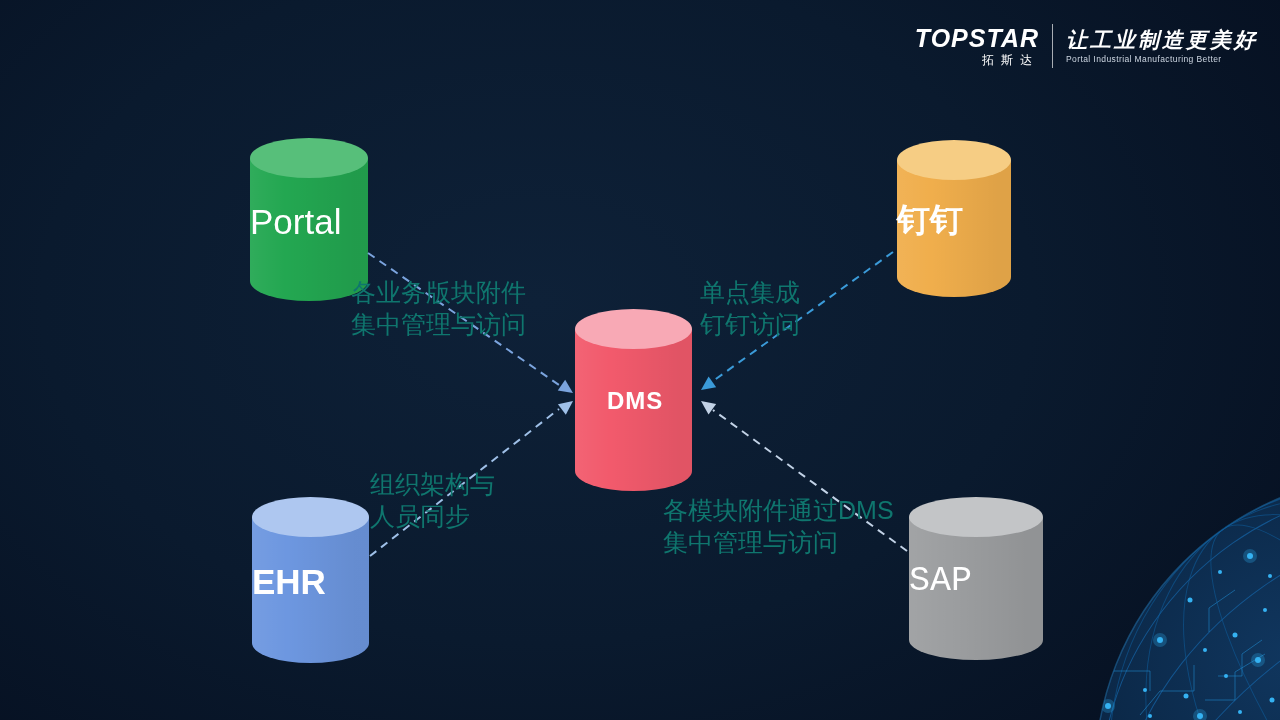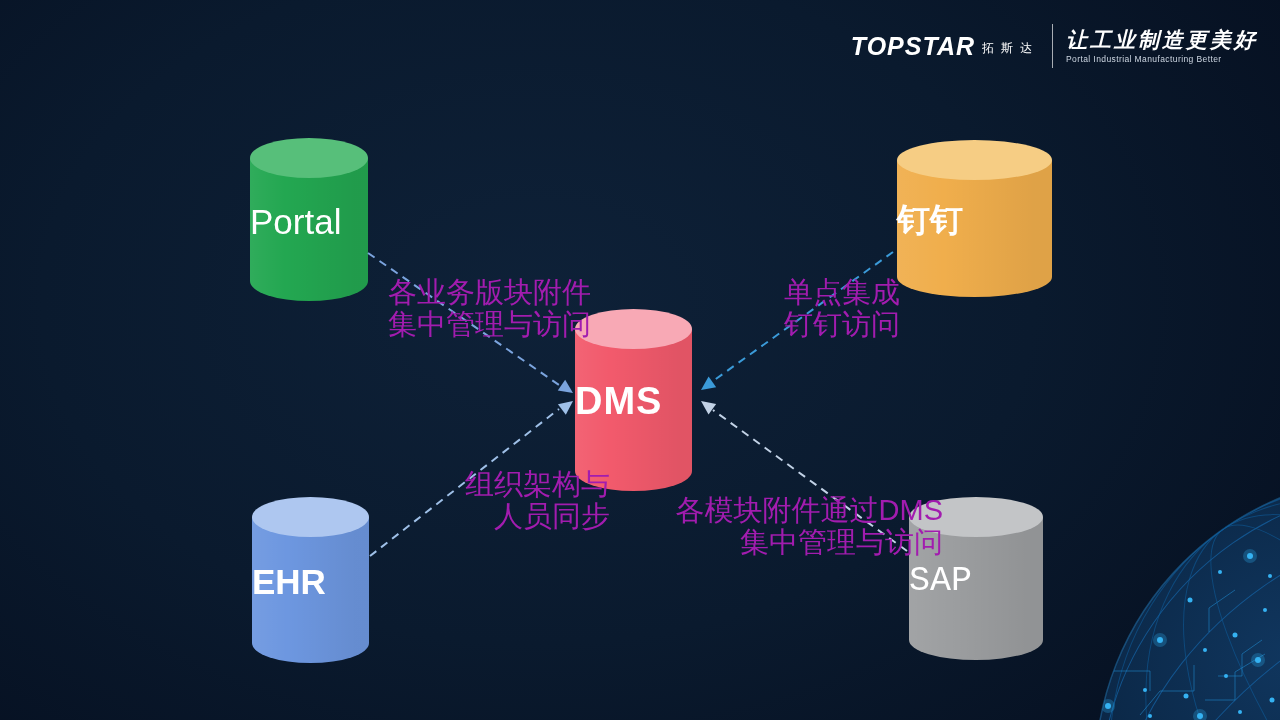--- a/index.html
+++ b/index.html
@@ -7,21 +7,21 @@
     width:1280px;height:720px;overflow:hidden;position:relative;
     font-family:"Liberation Sans","DejaVu Sans",sans-serif;
     background:
       radial-gradient(ellipse 900px 620px at 42% 42%, #0e2138 0%, #0a1a2e 55%, #061021 100%);
   }
   
   .brand{
     position:absolute;top:24px;right:22px;display:flex;align-items:center;gap:13px;
     color:#fff;
   }
-  .brand .wordmark-block{display:flex;flex-direction:row;align-items:center;}
+  .brand .wordmark-block{display:flex;flex-direction:column;align-items:flex-end;}
   .brand .wordmark{
     font-size:25px;font-weight:bold;font-style:italic;letter-spacing:1px;line-height:1;
   }
   .brand .wordmark-cn{
     font-size:12px;letter-spacing:7px;margin-top:3px;text-indent:7px;line-height:1;
   }
   .brand .divider{width:1px;height:44px;background:rgba(255,255,255,0.65);}
   .brand .slogan-block{display:flex;flex-direction:column;}
   .brand .slogan-cn{
     font-family:"DejaVu Serif","Liberation Serif",serif;
@@ -39,26 +39,26 @@
     position:absolute;top:20px;left:0;right:0;bottom:0;
     background:linear-gradient(90deg, rgba(255,255,255,0.06), rgba(0,0,0,0.00) 30%, rgba(0,0,0,0.07) 88%), var(--body);
     border-radius:0 0 50% 50% / 0 0 20px 20px;
   }
   .cyl .label{
     position:absolute;left:0;right:0;top:50%;transform:translateY(-46%);
     color:#ffffff;
   }
   .lbl-light{font-size:35px;font-weight:400;}
   .lbl-bold{font-size:35px;font-weight:bold;}
-  .lbl-dms{font-size:38px;font-weight:bold;letter-spacing:1px;}
+  .lbl-dms{font-size:24px;font-weight:bold;letter-spacing:1px;margin-left:32px;}
 
   
   .annotation{
-    position:absolute;color:#a21caf;font-size:29px;line-height:32px;
-    text-align:right;white-space:pre-line;z-index:5;
+    position:absolute;color:#0f766e;font-size:25px;line-height:32px;
+    text-align:left;white-space:pre-line;z-index:5;
   }
 
   
   .arrows{position:absolute;left:0;top:0;z-index:2;}
   .conn line{stroke:var(--c);stroke-width:2;stroke-dasharray:8 6;fill:none;}
   .conn path{fill:var(--c);}
   .globe{position:absolute;right:0;bottom:0;z-index:1;}
 </style>
 </head>
 <body>
@@ -166,21 +166,21 @@
       </g>
   </g>
 </svg>
 
 <div class="cyl" style="left: 250px; top: 138px; width: 118px; height: 163px; --body: #23a751; --top: #57bf7a;">
   <div class="body"></div>
   <div class="cap-top"></div>
   <div class="label lbl-light">Portal</div>
 </div>
 
-<div class="cyl" style="left: 897px; top: 140px; width: 114px; height: 157px; padding-left: 41px; --body: #f0ae4c; --top: #f6cd84;">
+<div class="cyl" style="left: 897px; top: 140px; width: 114px; height: 157px; --body: #f0ae4c; --top: #f6cd84;">
   <div class="body"></div>
   <div class="cap-top"></div>
   <div class="label lbl-bold" style="font-size:33px;">钉钉</div>
 </div>
 
 <div class="cyl" style="left: 575px; top: 309px; width: 117px; height: 182px; z-index: 4; --body: #f25a6c; --top: #f8a9b5;">
   <div class="body"></div>
   <div class="cap-top"></div>
   <div class="label lbl-dms">DMS</div>
 </div>

